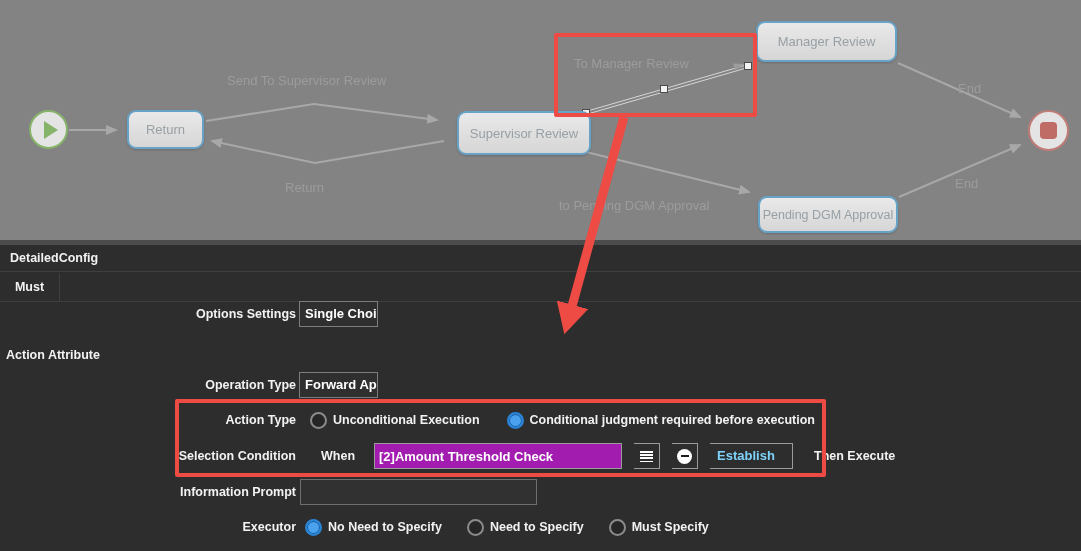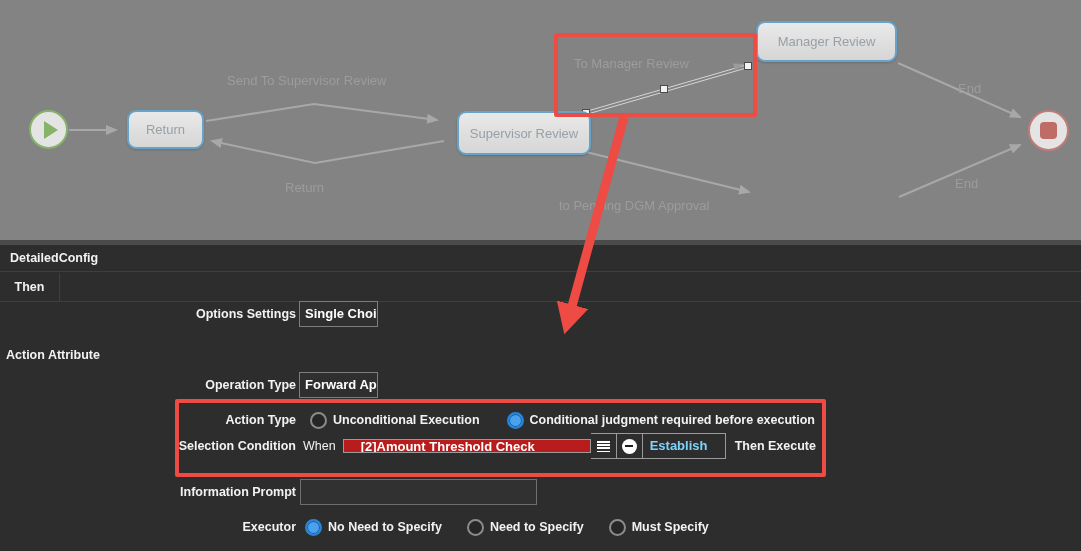--- a/index.html
+++ b/index.html
@@ -32,22 +32,22 @@
   .panel-title-row{position:absolute;left:0;top:5px;width:100%;height:27px;line-height:27px;
         padding-left:10px;font-size:12.5px;font-weight:700;border-bottom:1px solid #3f3f3f;}
   .save-row{position:absolute;left:0;top:33px;width:100%;height:29px;border-bottom:1px solid #3f3f3f;}
   .save-btn{position:absolute;left:0;top:0;width:60px;height:29px;line-height:29px;text-align:center;
         font-size:12.5px;font-weight:700;border-right:1px solid #3f3f3f;cursor:pointer;}
   .section-title{position:absolute;left:6px;top:108px;font-size:12.5px;font-weight:600;}
   .row{position:absolute;left:0;display:flex;align-items:center;height:26px;font-size:12.5px;}
   .flabel{width:296px;text-align:right;font-weight:600;white-space:nowrap;flex:none;}
   .vbox{height:26px;background:#2f2f2f;border:1px solid #7d7d7d;color:#fff;font-weight:600;
         font-size:13px;line-height:24px;padding:0 5px;white-space:nowrap;overflow:hidden;flex:none;}
-  .cond-input{width:248px;height:14px;background:#b91c1c;border:1px solid #9a9a9a;color:#fff;
-        font-family:inherit;font-weight:600;font-size:13px;padding:0 17px;outline:none;flex:none;}
+  .cond-input{width:248px;height:26px;background:#a21caf;border:1px solid #9a9a9a;color:#fff;
+        font-family:inherit;font-weight:600;font-size:13px;padding:0 4px;outline:none;flex:none;}
   .sq-btn{width:26px;height:26px;background:#2d2d2d;border:1px solid #9a9a9a;border-left:none;
         display:flex;align-items:center;justify-content:center;cursor:pointer;flex:none;}
   .establish-box{width:83px;height:26px;background:#2d2d2d;border:1px solid #9a9a9a;border-left:none;
         color:#7dd3fc;font-weight:600;font-size:13px;line-height:24px;padding:0 7px;flex:none;}
   .txt-input{height:26px;background:#313131;border:1px solid #6f6f6f;color:#eee;
         font-family:inherit;font-size:13px;padding:0 6px;outline:none;flex:none;}
   .radio{width:17px;height:17px;border-radius:50%;border:2px solid #8b8b8b;background:#262626;
         flex:none;cursor:pointer;}
   .radio.sel{border-color:#2a85d8;background:#4aa2ee;box-shadow:inset 0 0 0 1px #145a9e;}
   .rlabel{font-weight:600;margin-left:6px;white-space:nowrap;}
@@ -98,38 +98,41 @@
     </div>
 
     <div class="node" style="left:457px;top:111px;width:134px;height:44px;">
       <span>Supervisor Review</span>
     </div>
 
     <div class="node" style="left:756px;top:21px;width:141px;height:41px;">
       <span>Manager Review</span>
     </div>
 
+    <div class="node" style="left:758px;top:196px;width:140px;height:37px;font-size:12.5px;">
+      <span>Pending DGM Approval</span>
+    </div>
 
     <div class="end-node" style="left:1028px;top:110px;">
       <div class="stop-sq"></div>
     </div>
 
     <div class="edge-label" style="left:227px;top:73px;">Send To Supervisor Review</div>
     <div class="edge-label" style="left:285px;top:180px;">Return</div>
     <div class="edge-label" style="left:574px;top:56px;">To Manager Review</div>
     <div class="edge-label" style="left:559px;top:198px;">to Pending DGM Approval</div>
     <div class="edge-label" style="left:958px;top:81px;">End</div>
     <div class="edge-label" style="left:955px;top:176px;">End</div>
   </div>
 
   <div class="panel">
     <div class="panel-topstrip"></div>
     <div class="panel-title-row">DetailedConfig</div>
     <div class="save-row">
-      <div class="save-btn">Then</div>
+      <div class="save-btn">Must</div>
     </div>
 
     <div class="row" style="top:61px;">
       <div class="flabel">Options Settings</div>
       <div class="vbox" style="width:79px;margin-left:3px;">Single Choic</div>
     </div>
 
     <div class="section-title">Action Attribute</div>
 
     <div class="row" style="top:132px;">
@@ -138,23 +141,23 @@
     </div>
 
     <div class="row" style="top:167px;">
       <div class="flabel">Action Type</div>
       <div class="radio" style="margin-left:14px;"></div>
       <div class="rlabel">Unconditional Execution</div>
       <div class="radio sel" style="margin-left:27px;"></div>
       <div class="rlabel">Conditional judgment required before execution</div>
     </div>
 
-    <div class="row" style="top:193px;">
+    <div class="row" style="top:203px;gap:12px;">
       <div class="flabel">Selection Condition</div>
-      <div style="margin-left:7px;font-weight:400;">When</div>
+      <div style="margin-left:13px;font-weight:700;">When</div>
       <input class="cond-input" style="margin-left: 7px;" readonly="" value="[2]Amount Threshold Check">
       <div class="sq-btn">
           <div class="list-icon-bars"></div>
         </div>
       <div class="sq-btn">
         <div class="minus-circle">
             <div class="minus-bar"></div>
           </div>
       </div>
       <div class="establish-box">Establish</div>

